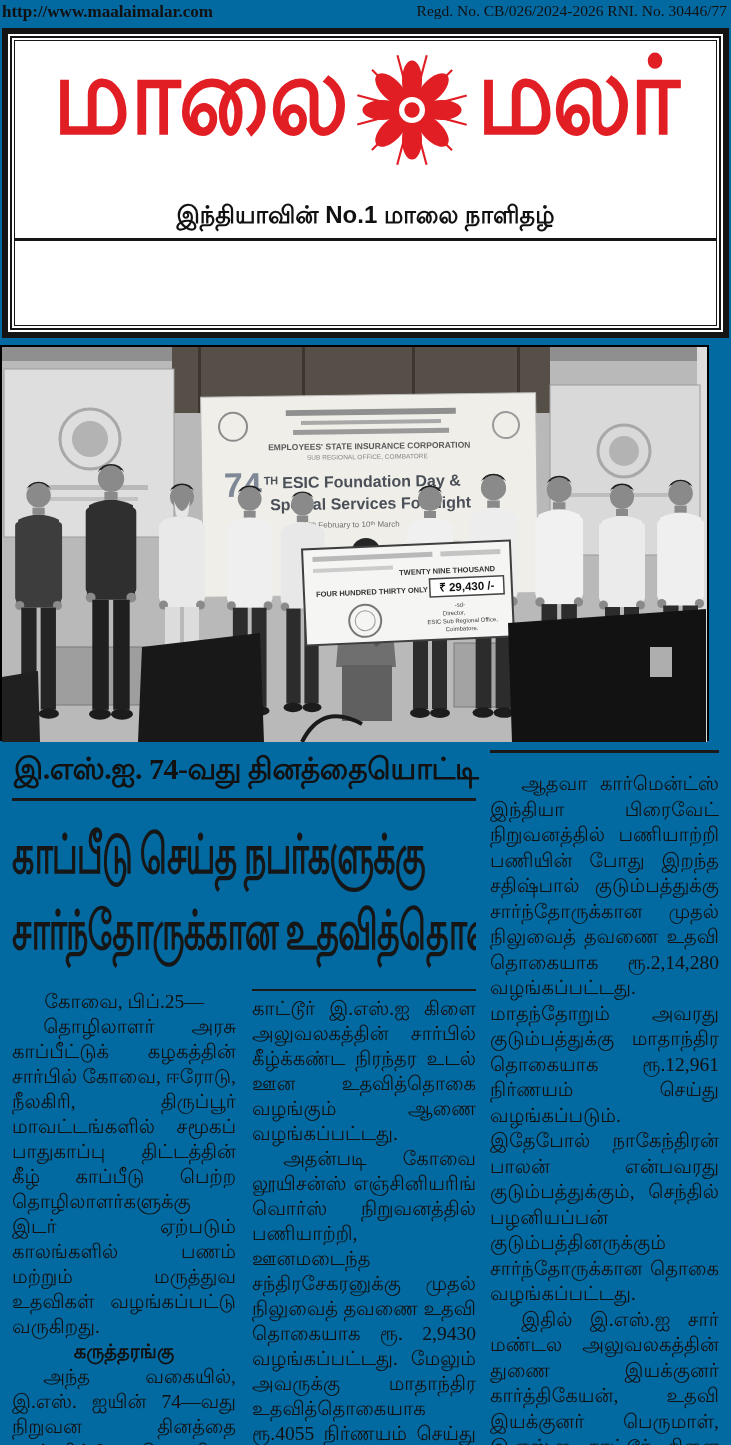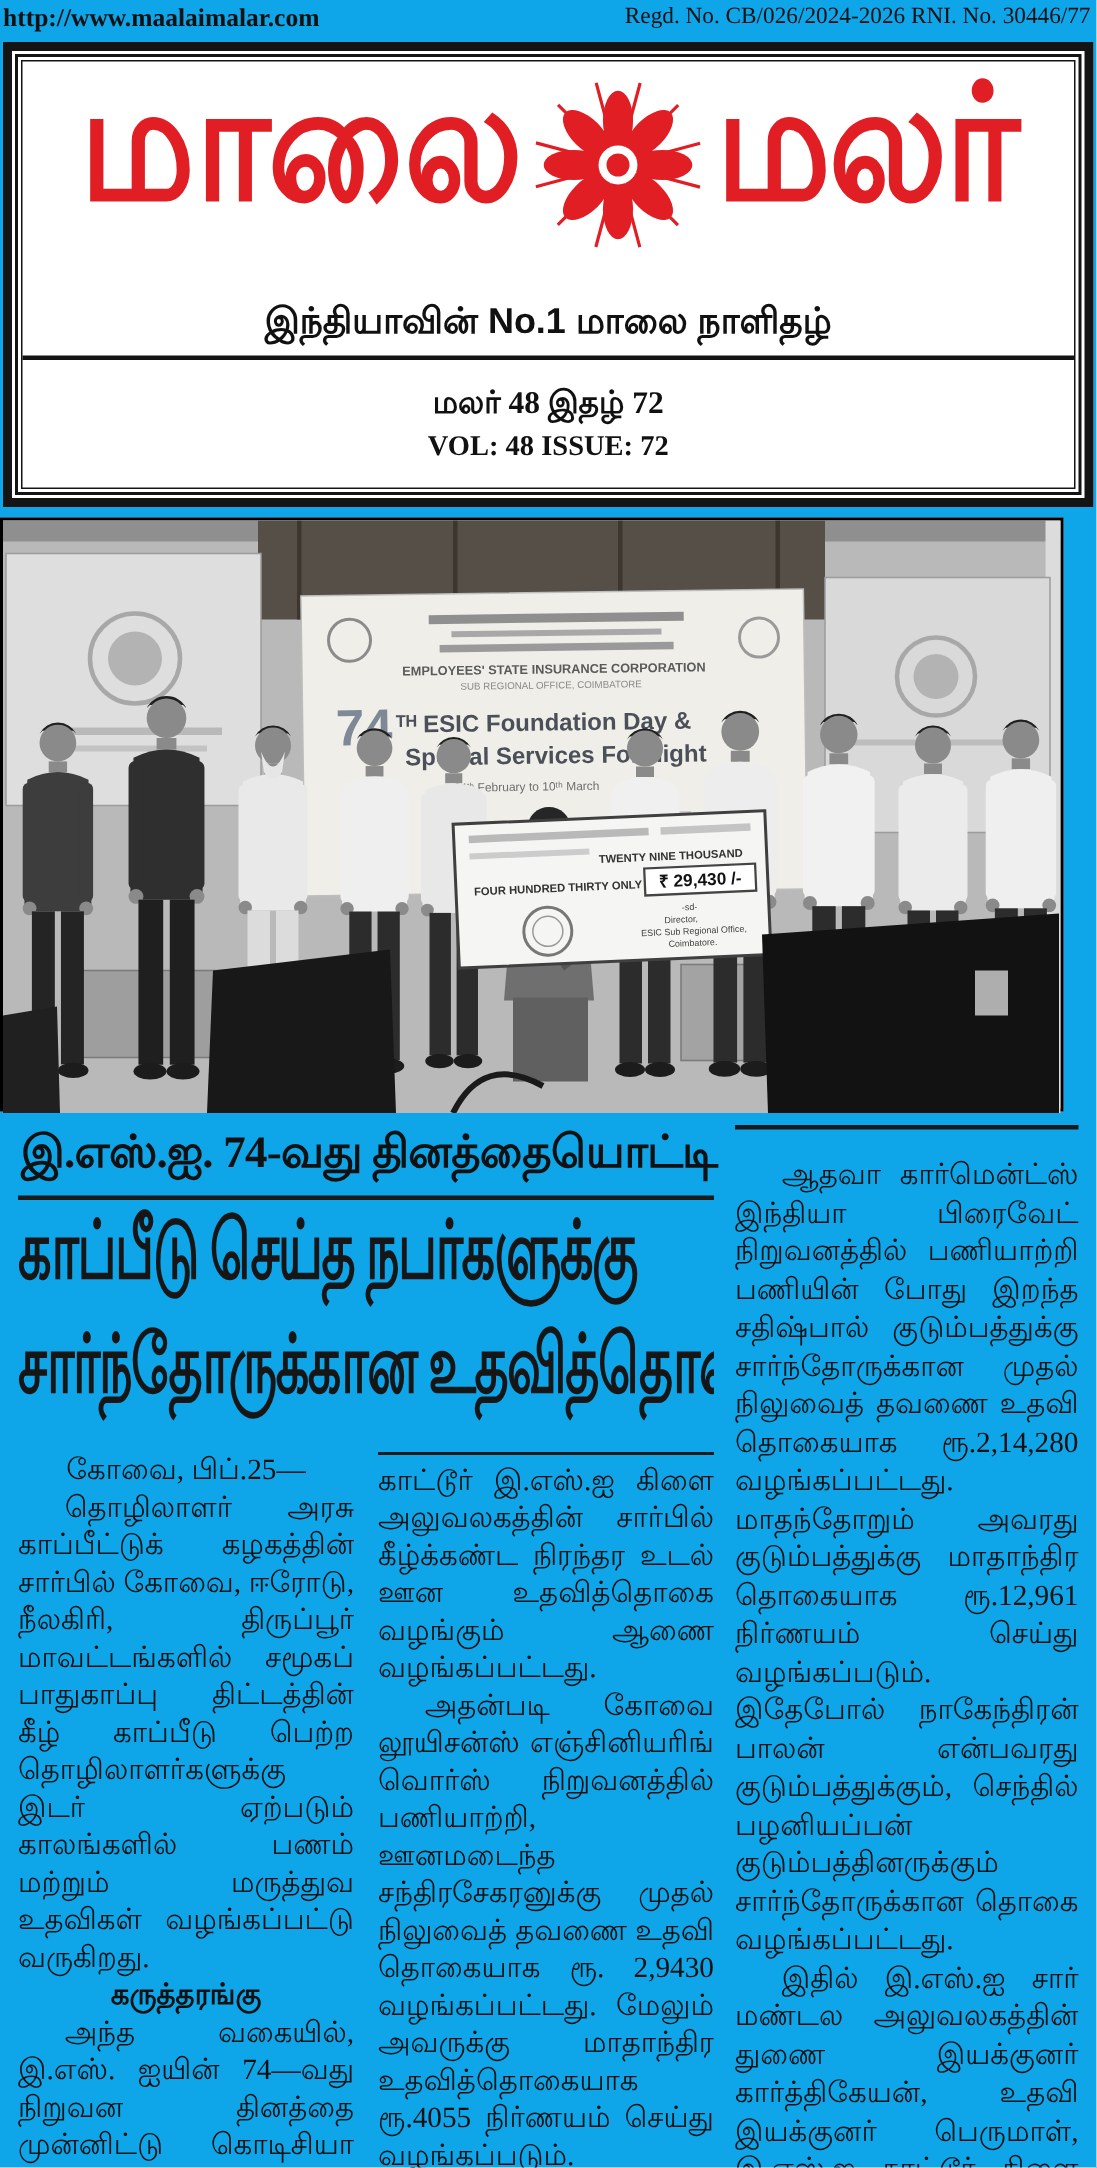--- a/index.html
+++ b/index.html
@@ -1,18 +1,18 @@
 <!DOCTYPE html>
 <html><head>
 <meta charset="utf-8">
 <style>
   * { margin:0; padding:0; box-sizing:border-box; }
   html,body { width:731px; height:1445px; background:#ffffff; overflow:hidden;
               font-family:"Liberation Serif", serif; color:#111; }
-  .page { position:relative; width:731px; height:1445px; background:#0ea5e9; }
+  .page { position:relative; width:731px; height:1445px; background:#0369a1; }
 
   
   .topbar { position:absolute; top:0; left:0; width:731px; height:28px;
             display:flex; justify-content:space-between; align-items:flex-start; padding:2px 4px 0 2px; }
   .topbar .url { font-weight:bold; font-size:17px; }
   .topbar .regd { font-size:15.5px; }
 
   
   .mast-outer { position:absolute; top:28px; left:2px; width:727px; height:310px;
                 border:6px solid #141414; padding:2px; background:#fff; }
@@ -37,21 +37,21 @@
   
   .photo-frame { position:absolute; top:345px; left:0; width:709px; height:396px;
                  border:2px solid #000; background:#c8c8c8; }
   .photo-frame svg { display:block; }
 
   
   .article { position:absolute; top:750px; left:12px; width:707px; height:695px; }
   .left-zone { position:absolute; left:0; top:0; width:464px; height:695px; }
   .kicker { font-size:30px; font-weight:bold; letter-spacing:-0.5px; padding:2px 0 8px 2px;
             border-bottom:3px solid #1a1a1a; white-space:nowrap; }
-  .headline { margin-top:4px; overflow:hidden; }
+  .headline { margin-top:24px; overflow:hidden; }
   .headline .hl { height:76px; overflow:visible; }
   .headline .hl span { display:inline-block; font-size:35px; font-weight:800; letter-spacing:-1px;
             white-space:nowrap; transform:scaleY(1.55); transform-origin:top left; color:#161616; }
   .cols { display:flex; gap:16px; margin-top:12px; }
   .col { width:224px; font-size:19.5px; line-height:25px; text-align:justify; }
   .col p { text-indent:1.6em; }
   .col p.noindent { text-indent:0; }
   .dateline { text-align:center; text-indent:0 !important; }
   .subhead { text-align:center; font-weight:bold; text-indent:0 !important; }
   .col2rule { border-top:2.5px solid #1a1a1a; padding-top:5px; }
@@ -102,24 +102,20 @@
             <ellipse cx="50" cy="25" rx="8.5" ry="17" transform="rotate(315 50 50)"></ellipse>
           </g>
           <circle cx="50" cy="50" r="11" fill="#ffffff"></circle>
           <circle cx="50" cy="50" r="6.5"></circle>
         </g>
       </svg>
       <span class="logo-word">மலர்</span>
     </div>
     <div class="tagline">இந்தியாவின் No.1 மாலை நாளிதழ்</div>
     <div class="datebar">
-      <div class="datecell-right">
-        <div class="v-ta">மலர் 48 இதழ் 72</div>
-        <div class="v-en">VOL: 48  ISSUE: 72</div>
-      </div>
     </div>
    </div>
       </div>
   </div>
 
   <div class="photo-frame">
     <svg width="705" height="395" viewBox="0 0 705 395">
 
       <rect x="0" y="0" width="705" height="395" fill="#b9b9b9"></rect>
       <rect x="0" y="0" width="705" height="14" fill="#8f8f8f"></rect>

